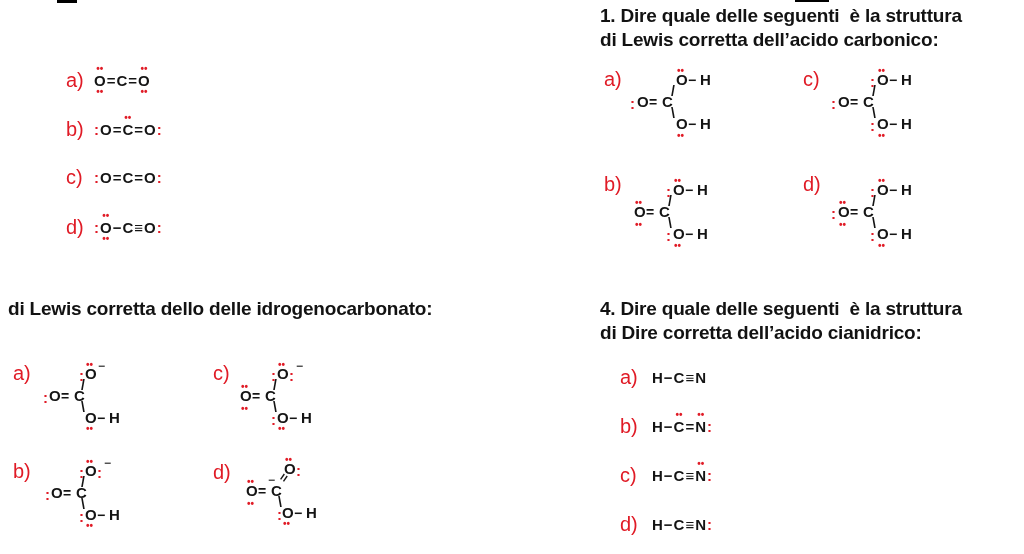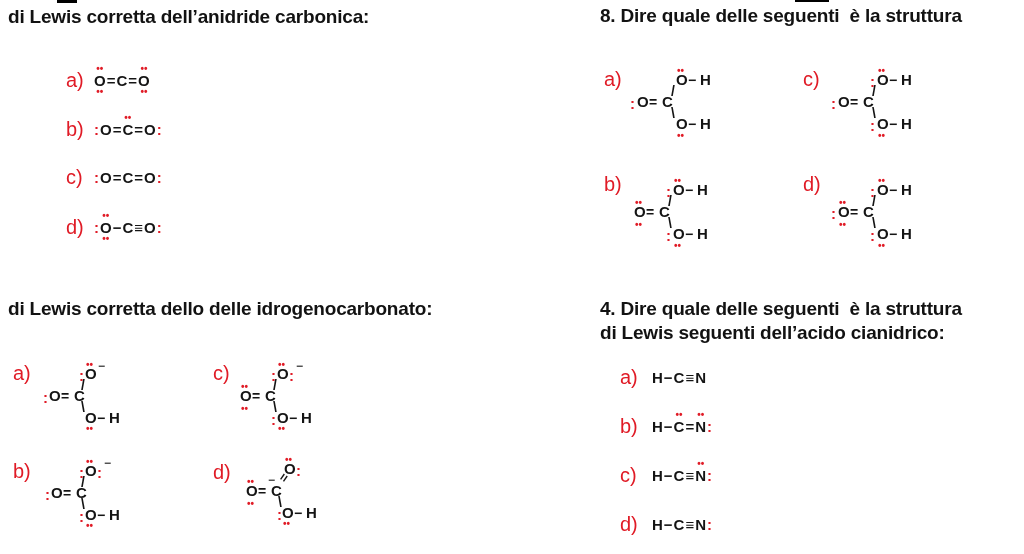--- a/index.html
+++ b/index.html
@@ -22,21 +22,21 @@
   .it.s{font-weight:bold;font-size:12px;color:#3d3d3d}
   .it.g2{font-weight:bold;font-size:13px;color:#141414;transform:rotate(-55deg);transform-origin:center}
   .artifact{position:absolute;background:#000}
 </style>
 </head>
 <body>
 
 <div class="artifact" style="left: 57px; top: 0px; width: 20px; height: 3px;"></div>
 <div class="artifact" style="left: 795px; top: 0px; width: 34px; height: 2px;"></div>
 <div>
-    <div class="q-heading" style="left: 8px; top: 5px;"><div>di Lewis corretta dell’anidride carbonica:</div></div>
+    <div class="q-heading" style="left: 8px; top: 5px;"></div>
     <span class="opt-label" style="left: 66px; top: 69px;">a)</span>
     <div class="struct rowstruct" style="left: 94px; top: 66px;">
       <span class="tok">
         <span class="dotrow">••</span>
         <span class="glyph">O</span>
         <span class="dotrow">••</span>
       </span>
       <span class="tok">
         <span class="dotrow">&nbsp;</span>
         <span class="glyph">=</span>
@@ -167,21 +167,21 @@
         <span class="dotrow">&nbsp;</span>
       </span>
       <span class="tok">
         <span class="dotrow">&nbsp;</span>
         <span class="glyph red">:</span>
         <span class="dotrow">&nbsp;</span>
       </span>
     </div>
   </div>
 <div>
-    <div class="q-heading" style="left: 600px; top: 4px;"><div>8. Dire quale delle seguenti  è la struttura</div></div>
+    <div class="q-heading" style="left: 600px; top: 4px;"><div>1. Dire quale delle seguenti  è la struttura</div><div>di Lewis corretta dell’acido carbonico:</div></div>
     <span class="opt-label" style="left: 604px; top: 68px;">a)</span>
     <div class="struct" style="left: 630px; top: 66px;">
       <span class="it d" style="left: 47px; top: 0px;">••</span>
       <span class="it a" style="left: 46px; top: 6px;">O</span>
       <span class="it b" style="left: 58px; top: 7px;">−</span>
       <span class="it a" style="left: 70px; top: 6px;">H</span>
       <span class="it b" style="left: 41px; top: 18px;">/</span>
       <span class="it c" style="left: 0px; top: 30px;">:</span>
       <span class="it a" style="left: 7px; top: 28px;">O</span>
       <span class="it b" style="left: 19px; top: 29px;">=</span>
@@ -325,21 +325,21 @@
       <span class="it c" style="left: 56px; top: 8px;">:</span>
       <span class="it b" style="left: 38px; top: 40px;">\</span>
       <span class="it c" style="left: 37px; top: 52px;">:</span>
       <span class="it a" style="left: 42px; top: 50px;">O</span>
       <span class="it b" style="left: 54px; top: 51px;">−</span>
       <span class="it a" style="left: 66px; top: 50px;">H</span>
       <span class="it d" style="left: 43px; top: 64px;">••</span>
     </div>
   </div>
 <div>
-    <div class="q-heading" style="left: 600px; top: 297px;"><div>4. Dire quale delle seguenti  è la struttura</div><div>di Lewis seguenti dell’acido cianidrico:</div></div>
+    <div class="q-heading" style="left: 600px; top: 297px;"><div>4. Dire quale delle seguenti  è la struttura</div><div>di Dire corretta dell’acido cianidrico:</div></div>
     <span class="opt-label" style="left: 620px; top: 366px;">a)</span>
     <div class="struct rowstruct" style="left: 652px; top: 363px;">
       <span class="tok">
         <span class="dotrow">&nbsp;</span>
         <span class="glyph">H</span>
         <span class="dotrow">&nbsp;</span>
       </span>
       <span class="tok">
         <span class="dotrow">&nbsp;</span>
         <span class="glyph">−</span>

